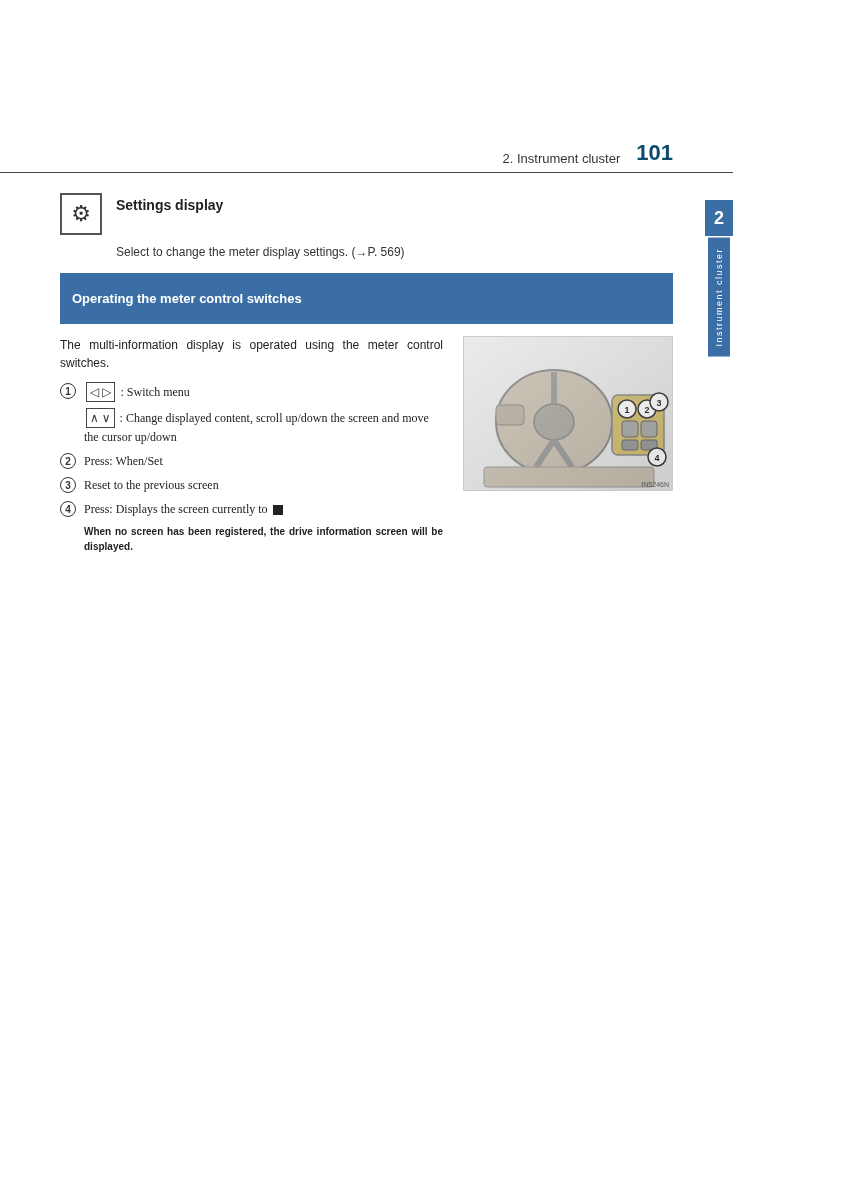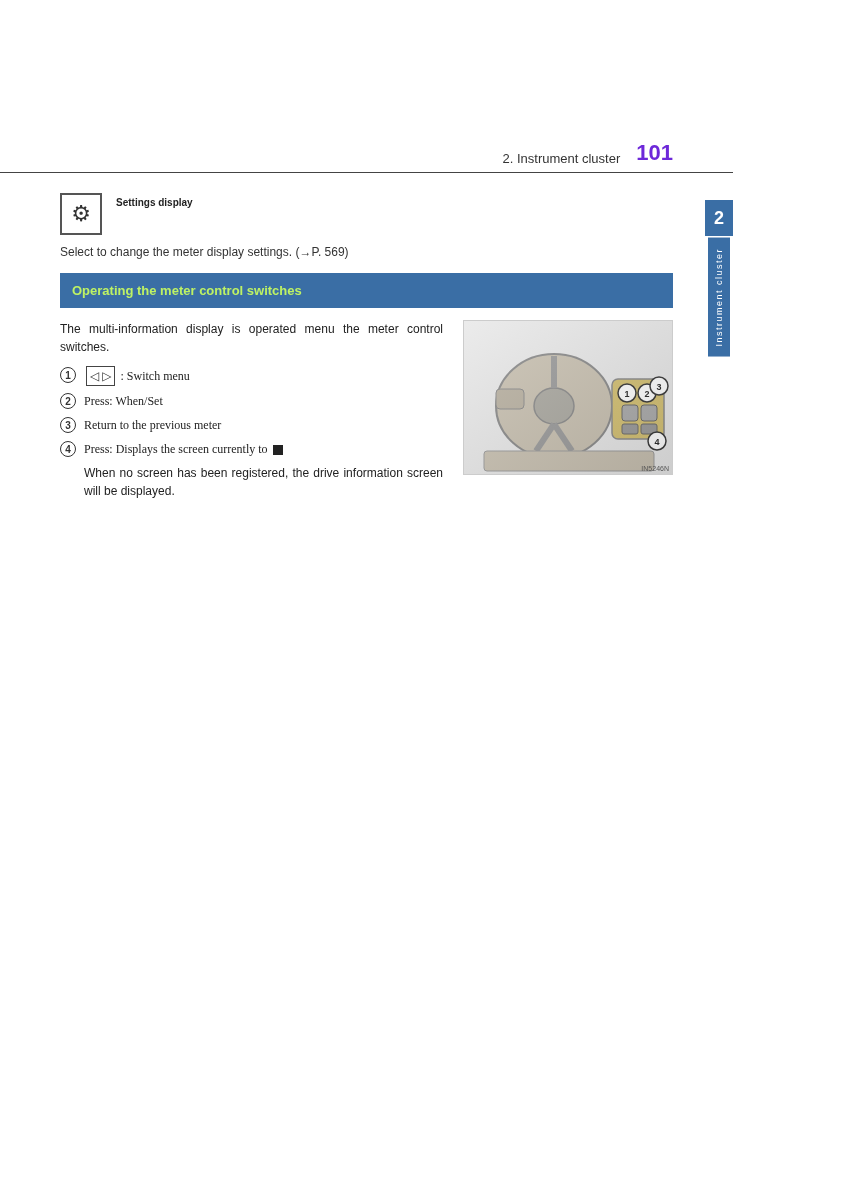--- a/index.html
+++ b/index.html
@@ -31,21 +31,21 @@
 
     .header-section {
       font-size: 13px;
       color: #333;
       margin-right: 16px;
     }
 
     .header-page-number {
       font-size: 22px;
       font-weight: bold;
-      color: #6d28d9;
+      color: #0c4a6e;
     }
 
     
     .main-content {
       padding: 20px 60px 40px 60px;
       position: relative;
     }
 
     
     .settings-row {
@@ -65,39 +65,40 @@
       flex-shrink: 0;
       background: #fff;
     }
 
     .gear-icon {
       font-size: 22px;
       color: #333;
     }
 
     .settings-title {
-      font-size: 10px;
+      font-size: 14px;
       font-weight: bold;
       margin-top: 4px;
       margin-bottom: 4px;
     }
 
     .settings-desc {
       font-size: 12px;
       color: #333;
+      margin-left: 56px;
       margin-bottom: 14px;
     }
 
     
     .section-heading {
       background-color: #3a6ea5;
-      color: #bef264;
+      color: #ffffff;
       font-size: 13px;
       font-weight: bold;
-      padding: 10px 12px;
+      padding: 18px 12px;
       margin-bottom: 12px;
     }
 
     
     .two-col {
       display: flex;
       gap: 20px;
       margin-bottom: 10px;
     }
 
@@ -183,25 +184,26 @@
       display: inline-block;
       width: 10px;
       height: 10px;
       background: #222;
       vertical-align: middle;
       margin: 0 2px;
     }
 
     
     .body-text {
-      font-size: 12px;
+      font-size: 10px;
       line-height: 1.5;
       margin-left: 0;
       margin-bottom: 6px;
       text-align: justify;
+      font-weight: bold;
     }
 
     .side-tab-wrapper {
       position: absolute;
       right: 0;
       top: 200px;
       display: flex;
       flex-direction: column;
       align-items: center;
     }
@@ -256,42 +258,48 @@
       </div>
     </div>
     <div class="settings-desc">Select to change the meter display settings. (→P. 569)</div>
 
     <div class="section-heading">Operating the meter control switches</div>
 
     <div class="two-col">
 
       <div class="left-col">
 
-        <div class="intro-text">The multi-information display is operated menu the meter control switches.</div>
+        <div class="intro-text">The multi-information display is operated using the meter control switches.</div>
 
         <div class="list-item">
           <span class="circle-num">1</span>
           <span class="list-item-content">
             <span class="arrow-icon-pair">◁&nbsp;▷</span>
             <span>: Switch menu</span>
           </span>
         </div>
 
+        <div class="sub-item">
+          <span class="list-item-content sub-item-content">
+            <span class="arrow-icon-pair">∧&nbsp;∨</span>
+            <span>: Change displayed content, scroll up/down the screen and move the cursor up/down</span>
+          </span>
+        </div>
 
         <div class="list-item">
           <span class="circle-num">2</span>
           <span class="list-item-content">
             <span>Press: When/Set</span>
           </span>
         </div>
 
         <div class="list-item">
           <span class="circle-num">3</span>
           <span class="list-item-content">
-            <span>Return to the previous meter</span>
+            <span>Reset to the previous screen</span>
           </span>
         </div>
 
         <div class="list-item">
           <span class="circle-num">4</span>
           <span class="list-item-content">
             <span>Press: Displays the screen currently to</span>
             <span class="black-square"></span>
           </span>
         </div>

